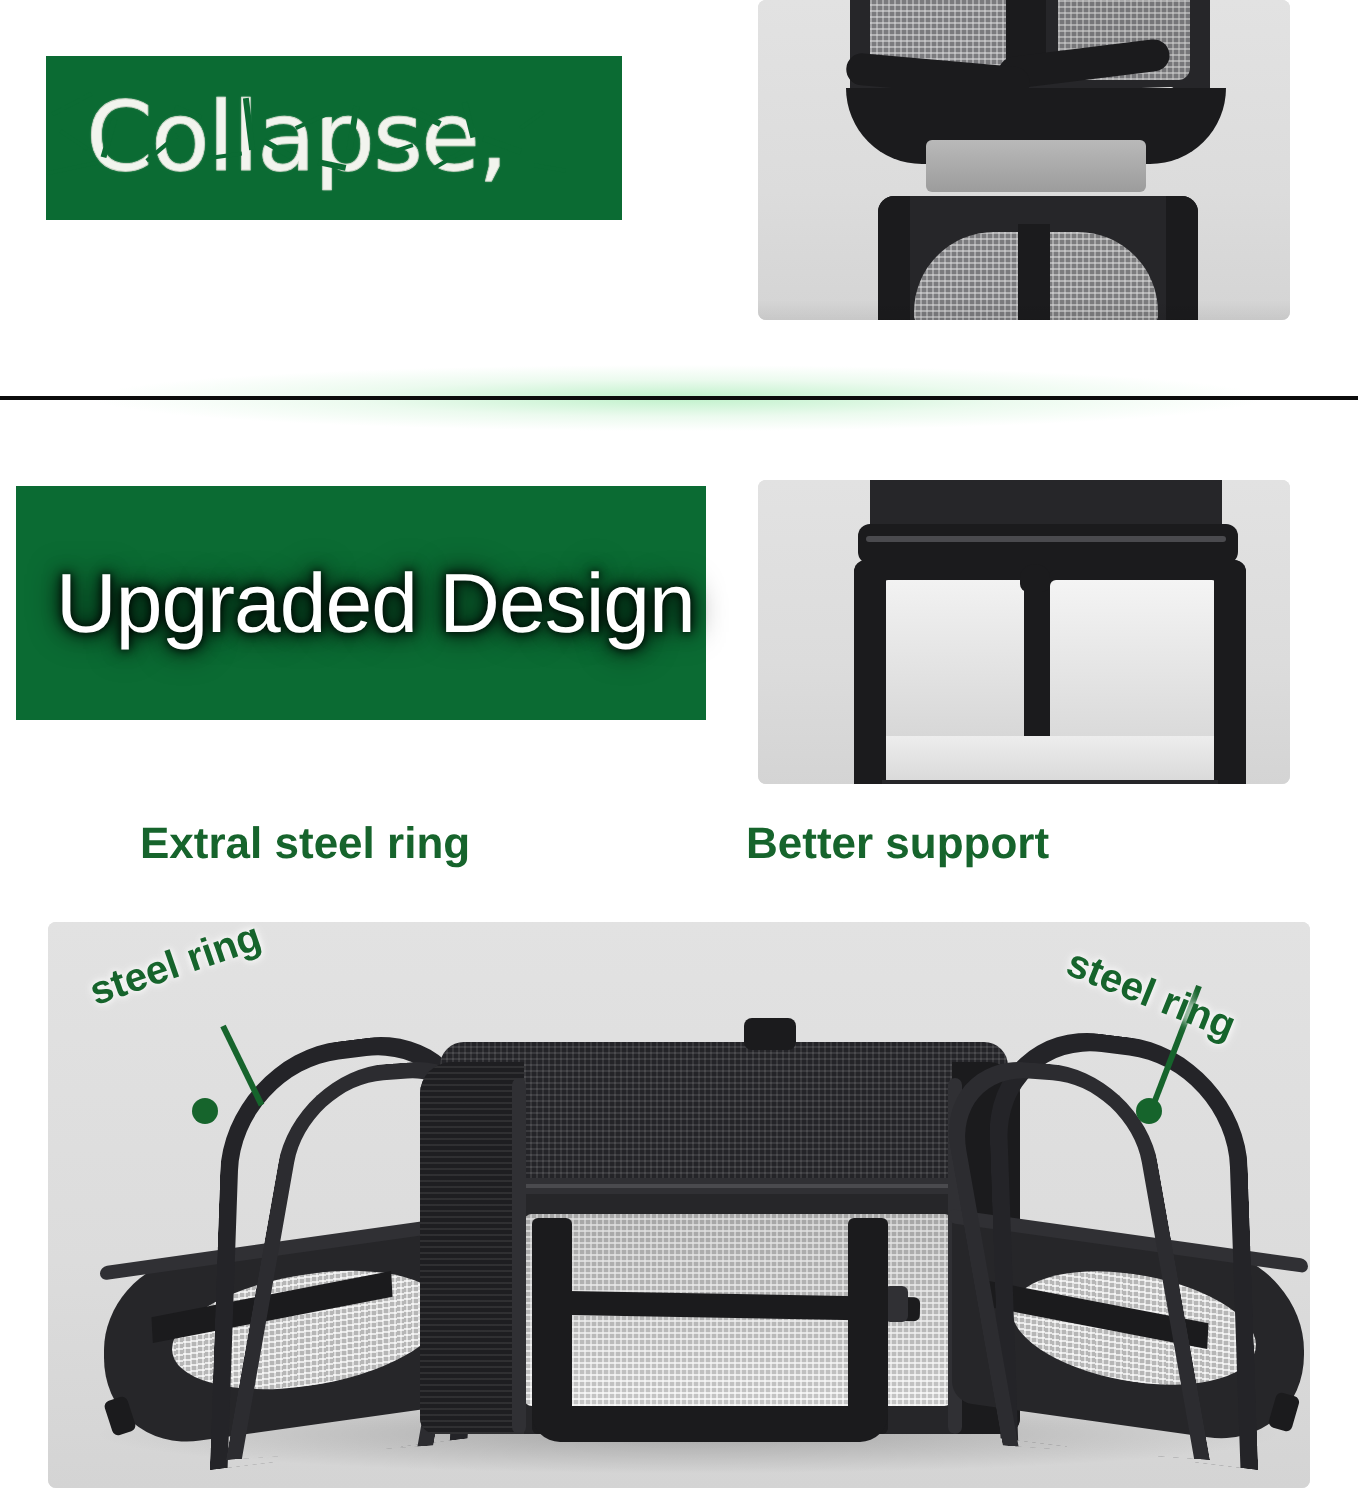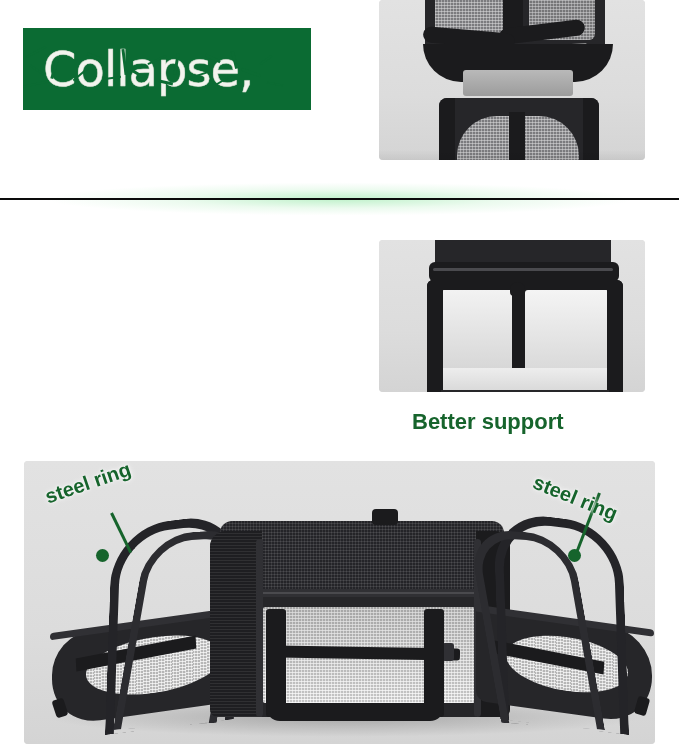--- a/index.html
+++ b/index.html
@@ -90,21 +90,21 @@
   .shadow{background:radial-gradient(ellipse at 50% 50%,rgba(0,0,0,.22),rgba(0,0,0,0) 70%);}
 
   
   .caption{
     position:absolute;
     font-family:"Liberation Sans",sans-serif;
     font-size:22px;font-weight:bold;color:#16642c;
     white-space:nowrap;
   }
   #caption-left{left:70px;top:409px;}
-  #caption-right{left:412px;top:409px;}
+  #caption-right{left:373px;top:409px;}
 
   
   .ann{position:absolute;
        font-family:"Liberation Sans",sans-serif;
        font-size:20px;font-weight:bold;color:#16642c;
        white-space:nowrap;
        text-shadow:0 0 3px rgba(255,255,255,.95),0 0 6px rgba(255,255,255,.8);}
   #ann-left-text{left:46px;top:486px;transform:rotate(-19deg);transform-origin:left center;}
   #ann-right-text{left:534px;top:470px;transform:rotate(22deg);transform-origin:left center;}
 
@@ -165,20 +165,23 @@
     <div class="part blk" style="left:130px;top:112px;width:16px;height:50px;"></div>
     <div class="part blk" style="left:60px;top:98px;width:16px;height:64px;border-radius:8px 0 0 0;"></div>
     <div class="part blk" style="left:204px;top:98px;width:16px;height:64px;border-radius:0 8px 0 0;"></div>
 
     <div class="part" style="left:0;top:150px;width:266px;height:10px;background:linear-gradient(180deg,rgba(0,0,0,0),rgba(0,0,0,.06));"></div>
   </div>
 
   <div id="divider-glow"></div>
   <div id="divider-line"></div>
 
+  <div class="banner" id="banner-upgraded">
+    <span class="upgraded-text">Upgraded Design</span>
+  </div>
 
   <div class="photo" id="photo-supported">
     <div class="pg"></div>
 
     <div class="part blk2" style="left:56px;top:-22px;width:176px;height:64px;border-radius:10px;"></div>
     <div class="part blk" style="left:50px;top:22px;width:190px;height:20px;border-radius:6px;"></div>
     <div class="part zip" style="left:54px;top:28px;width:180px;height:3px;border-radius:2px;"></div>
 
     <div class="part blk" style="left:48px;top:40px;width:196px;height:120px;border-radius:6px;"></div>
     <div class="part" style="left:62px;top:50px;width:72px;height:102px;border-radius:3px;
@@ -190,20 +193,21 @@
     <div class="part" style="left:62px;top:128px;width:168px;height:22px;border-radius:0 0 3px 3px;
                 background:linear-gradient(180deg,#ededed,#dadada);"></div>
 
     <div class="part blk" style="left:48px;top:40px;width:16px;height:120px;border-radius:6px 0 0 6px;"></div>
     <div class="part blk" style="left:228px;top:40px;width:16px;height:120px;border-radius:0 6px 6px 0;"></div>
 
     <div class="part blk2" style="left:62px;top:150px;width:168px;height:30px;"></div>
 
   </div>
 
+  <div class="caption" id="caption-left">Extral steel ring</div>
   <div class="caption" id="caption-right">Better support</div>
 
   <div class="photo" id="photo-bottom">
     <div class="pg"></div>
 
     <div class="part shadow" style="left:20px;top:236px;width:600px;height:40px;"></div>
 
     <div class="part blk2" style="left:28px;top:160px;width:200px;height:92px;
                 border-radius:40px 6px 10px 48px;transform:skewY(-8deg);"></div>
     <div class="part" style="left:62px;top:176px;width:136px;height:56px;border-radius:50%;

